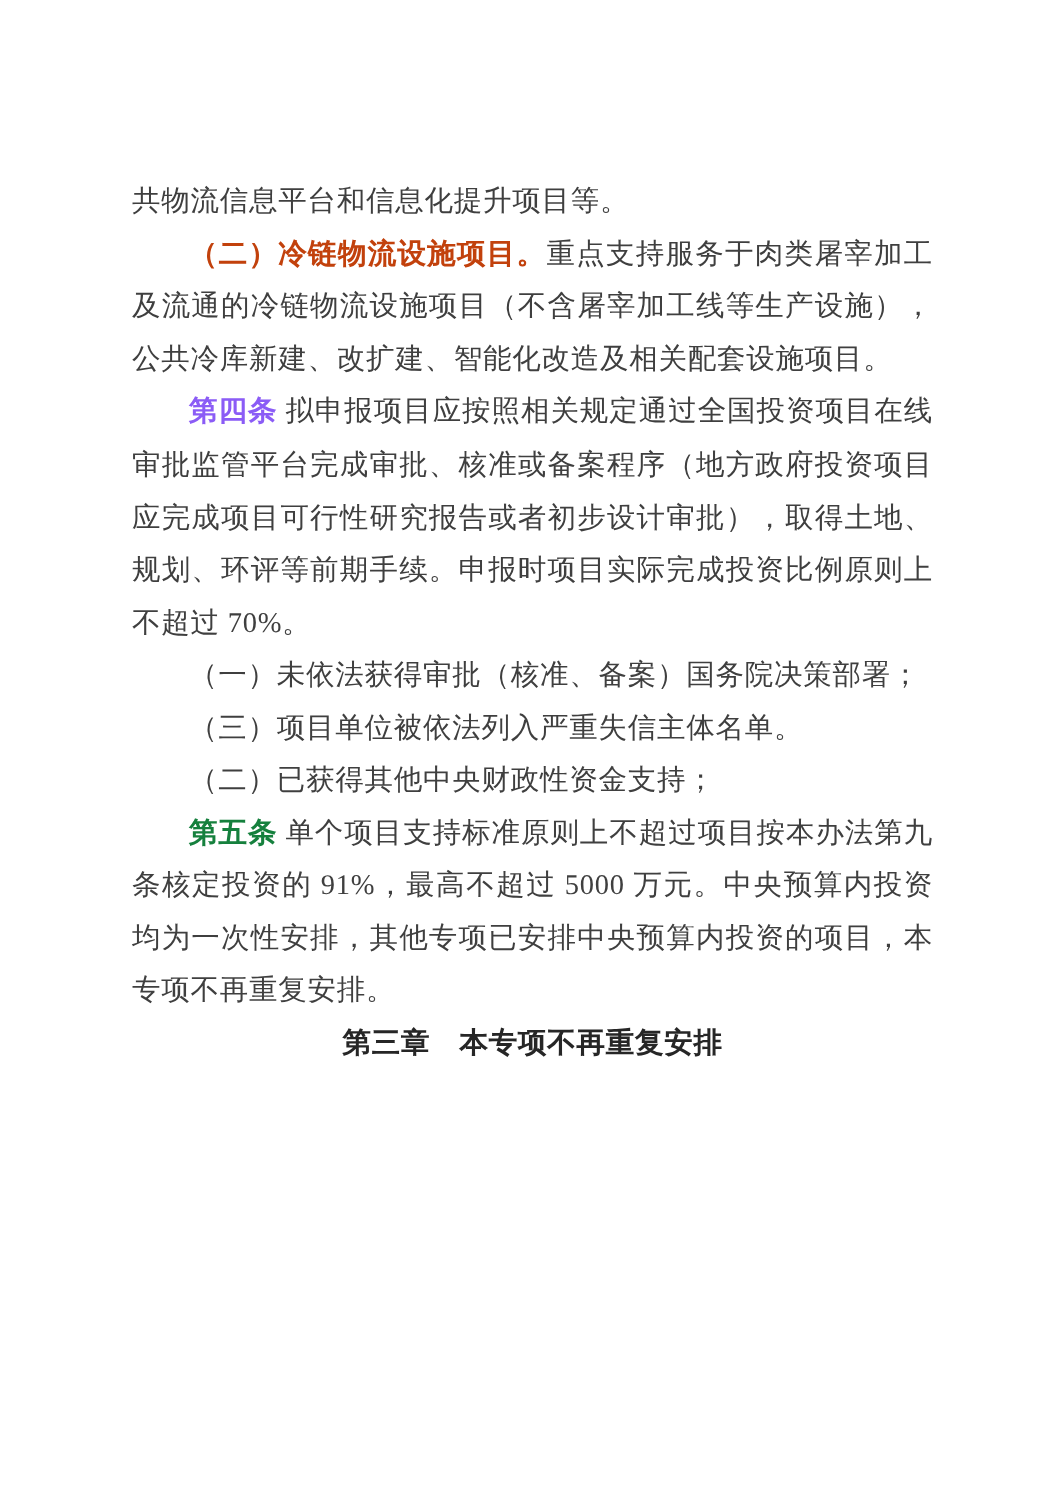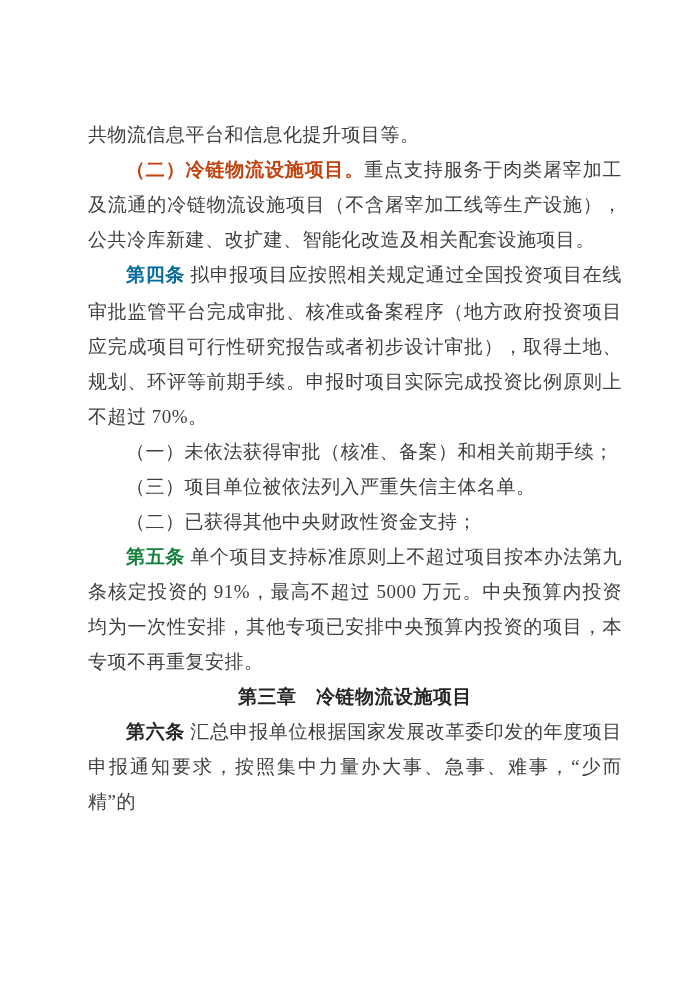--- a/index.html
+++ b/index.html
@@ -50,21 +50,20 @@
     font-weight: 700;
   }
 </style>
 </head>
 <body>
 
 <div class="page" style="background: rgb(255, 255, 255);">
   <div class="doc" id="doc" style="color: rgb(63, 63, 63);">
       <p class="para"><span>共物流信息平台和信息化提升项目等。</span></p>
       <p class="para indent"><span class="seg-bold-serif" style="color: #c2410c;">（二）冷链物流设施项目。</span><span>重点支持服务于肉类屠宰加工及流通的冷链物流设施项目（不含屠宰加工线等生产设施），公共冷库新建、改扩建、智能化改造及相关配套设施项目。</span></p>
-      <p class="para indent"><span class="seg-bold-sans" style="color: #0369a1; font-family: Liberation Mono, monospace;">第四条</span><span> 拟申报项目应按照相关规定通过全国投资项目在线审批监管平台完成审批、核准或备案程序（地方政府投资项目应完成项目可行性研究报告或者初步设计审批），取得土地、规划、环评等前期手续。申报时项目实际完成投资比例原则上不超过 70%。</span></p>
-      <p class="para indent"><span>（一）未依法获得审批（核准、备案）和相关前期手续；</span></p>
+      <p class="para indent"><span class="seg-bold-sans" style="color: #8b5cf6; font-family: Liberation Mono, monospace;">第四条</span><span> 拟申报项目应按照相关规定通过全国投资项目在线审批监管平台完成审批、核准或备案程序（地方政府投资项目应完成项目可行性研究报告或者初步设计审批），取得土地、规划、环评等前期手续。申报时项目实际完成投资比例原则上不超过 70%。</span></p>
+      <p class="para indent"><span>（一）未依法获得审批（核准、备案）国务院决策部署；</span></p>
       <p class="para indent"><span>（三）项目单位被依法列入严重失信主体名单。</span></p>
       <p class="para indent"><span>（二）已获得其他中央财政性资金支持；</span></p>
       <p class="para indent"><span class="seg-bold-sans" style="color: #15803d;">第五条</span><span> 单个项目支持标准原则上不超过项目按本办法第九条核定投资的 91%，最高不超过 5000 万元。中央预算内投资均为一次性安排，其他专项已安排中央预算内投资的项目，本专项不再重复安排。</span></p>
-      <p class="para chapter-heading"><span class="seg-bold-sans" style="color: rgb(38, 38, 38);">第三章　冷链物流设施项目</span></p>
-      <p class="para indent"><span class="seg-bold-sans" style="color: rgb(38, 38, 38);">第六条</span><span> 汇总申报单位根据国家发展改革委印发的年度项目申报通知要求，按照集中力量办大事、急事、难事，“少而精”的</span></p>
+      <p class="para chapter-heading"><span class="seg-bold-sans" style="color: rgb(38, 38, 38);">第三章　本专项不再重复安排</span></p>
     </div>
 </div>
 
 </body></html>

